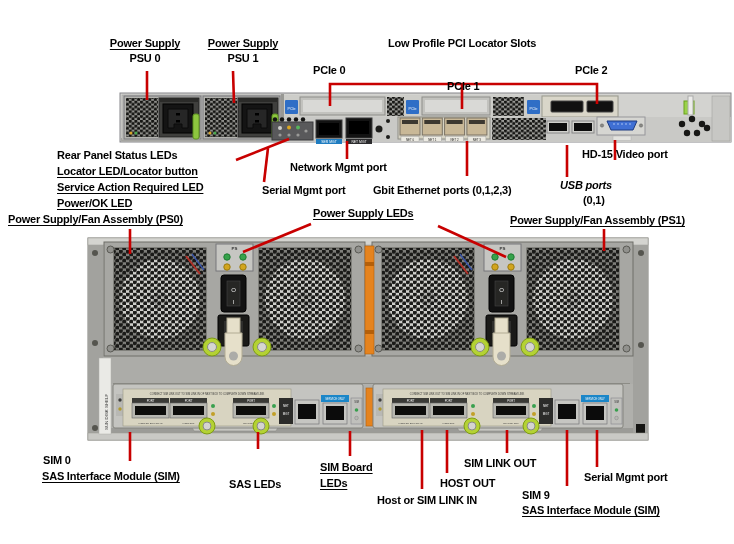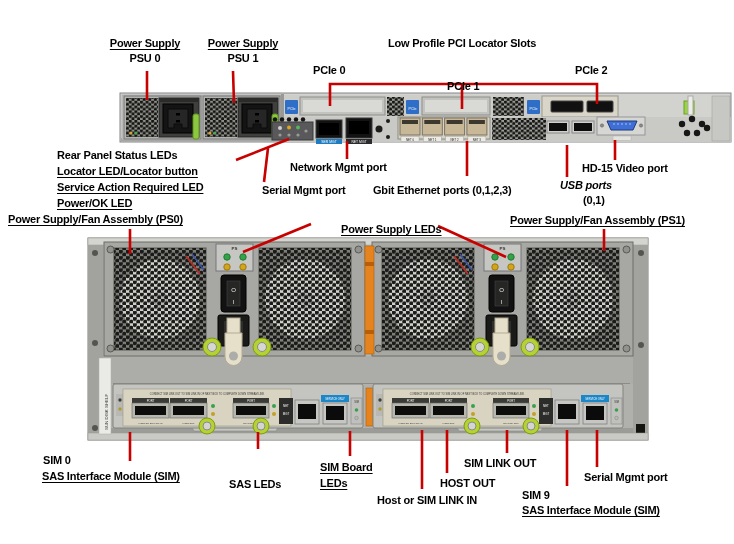--- a/index.html
+++ b/index.html
@@ -471,23 +471,23 @@
 <div class="lbl" style="left:57px;top:148px;">Rear Panel Status LEDs</div>
 <div class="lbl u" style="left:57px;top:180px;">Service Action Required LED</div>
 <div class="lbl u" style="left:57px;top:196px;">Power/OK LED</div>
 <div class="lbl u" style="left:8px;top:212px;">Power Supply/Fan Assembly (PS0)</div>
 
 <div class="lbl" style="left:290px;top:160px;">Network Mgmt port</div>
 <div class="lbl" style="left:262px;top:183px;">Serial Mgmt port</div>
 <div class="lbl" style="left:373px;top:183px;">Gbit Ethernet ports (0,1,2,3)</div>
 <div class="lbl" style="left:560px;top:178px;font-style:italic;">USB ports</div>
 <div class="lbl" style="left:583px;top:193px;">(0,1)</div>
-<div class="lbl" style="left:582px;top:161px;">HD-15 Video port</div>
-
-<div class="lbl u" style="left:313px;top:222px;margin-left:28px;">Power Supply LEDs</div>
+<div class="lbl" style="left:582px;top:147px;">HD-15 Video port</div>
+
+<div class="lbl u" style="left:313px;top:206px;">Power Supply LEDs</div>
 <div class="lbl u" style="left:510px;top:213px;">Power Supply/Fan Assembly (PS1)</div>
 
 <div class="lbl" style="left:43px;top:453px;">SIM 0</div>
 <div class="lbl u" style="left:42px;top:469px;">SAS Interface Module (SIM)</div>
 <div class="lbl" style="left:229px;top:477px;">SAS LEDs</div>
 <div class="lbl u" style="left:320px;top:460px;">SIM Board</div>
 <div class="lbl u" style="left:320px;top:476px;">LEDs</div>
 <div class="lbl" style="left:464px;top:456px;">SIM LINK OUT</div>
 <div class="lbl" style="left:440px;top:476px;">HOST OUT</div>
 <div class="lbl" style="left:377px;top:493px;">Host or SIM LINK IN</div>

